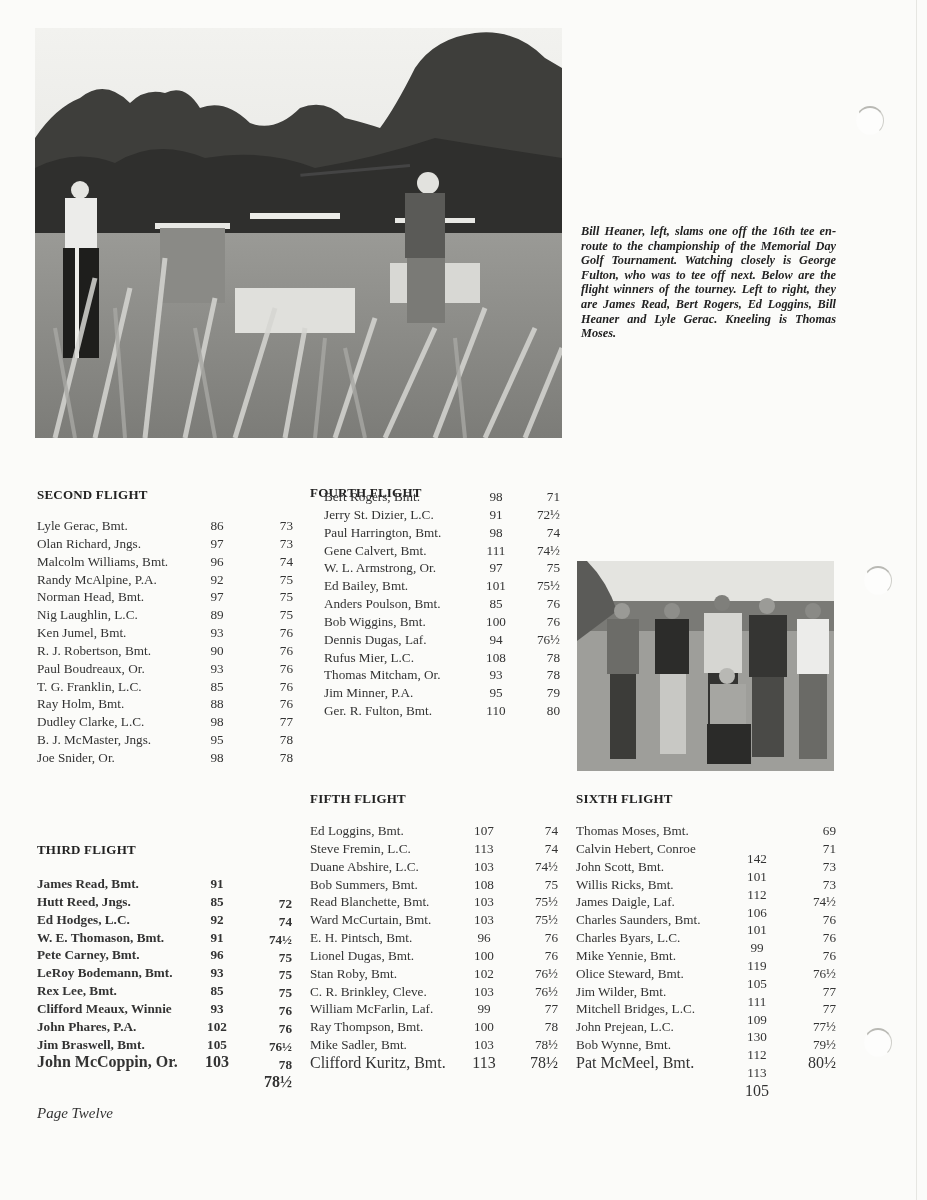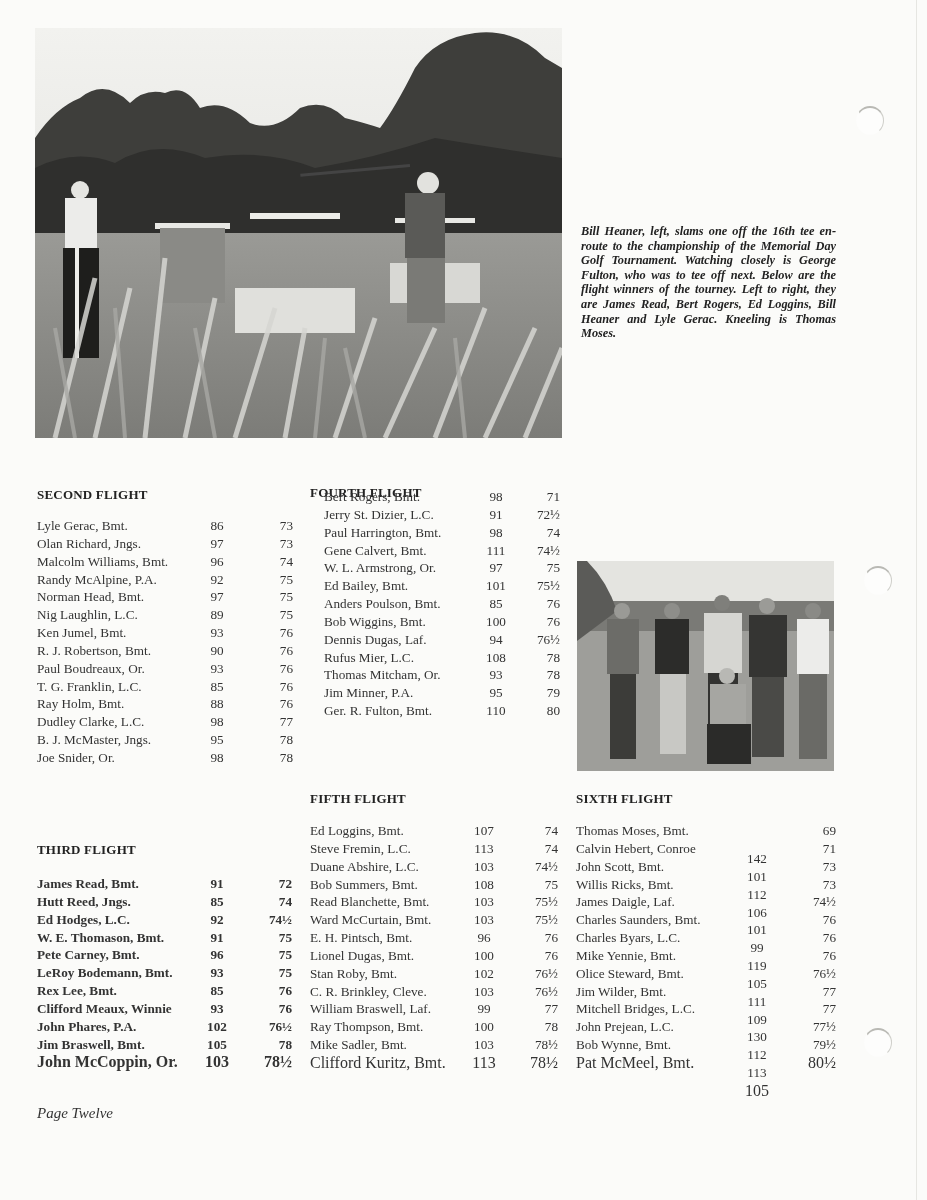--- a/index.html
+++ b/index.html
@@ -45,21 +45,21 @@
     .flight-table { position: absolute; font-size: 13.2px; color: #333; }
     .row { position: relative; height: 17.85px; line-height: 17.85px; white-space: nowrap; }
     .row .name { position: absolute; left: 0; }
     .row .gross { position: absolute; text-align: center; width: 36px; }
     .row .net { position: absolute; text-align: right; width: 40px; }
     .row.big { font-size: 16px; }
 
     #second-flight-table .gross { left: 162px; }
     #second-flight-table .net { left: 216px; }
     #third-flight-table .gross { left: 162px; }
-    #third-flight-table .net { left: 215px; }
+    #third-flight-table .net { left: 215px; margin-top: 20px; }
     #fourth-flight-table .gross { left: 154px; }
     #fourth-flight-table .net { left: 196px; }
     #fifth-flight-table .gross { left: 156px; }
     #fifth-flight-table .net { left: 208px; }
     #sixth-flight-table .gross { left: 163px; margin-top: 28px; }
     #sixth-flight-table .net { left: 220px; }
 
     .page-number {
       position: absolute; left: 37px; top: 1105px;
       font-style: italic; font-size: 15px; color: #333;
@@ -414,21 +414,21 @@
       <span class="name">Stan Roby, Bmt.</span>
       <span class="gross">102</span>
       <span class="net">76½</span>
     </div>
     <div class="row">
       <span class="name">C. R. Brinkley, Cleve.</span>
       <span class="gross">103</span>
       <span class="net">76½</span>
     </div>
     <div class="row">
-      <span class="name">William Braswell, Laf.</span>
+      <span class="name">William McFarlin, Laf.</span>
       <span class="gross">99</span>
       <span class="net">77</span>
     </div>
     <div class="row">
       <span class="name">Ray Thompson, Bmt.</span>
       <span class="gross">100</span>
       <span class="net">78</span>
     </div>
     <div class="row">
       <span class="name">Mike Sadler, Bmt.</span>

